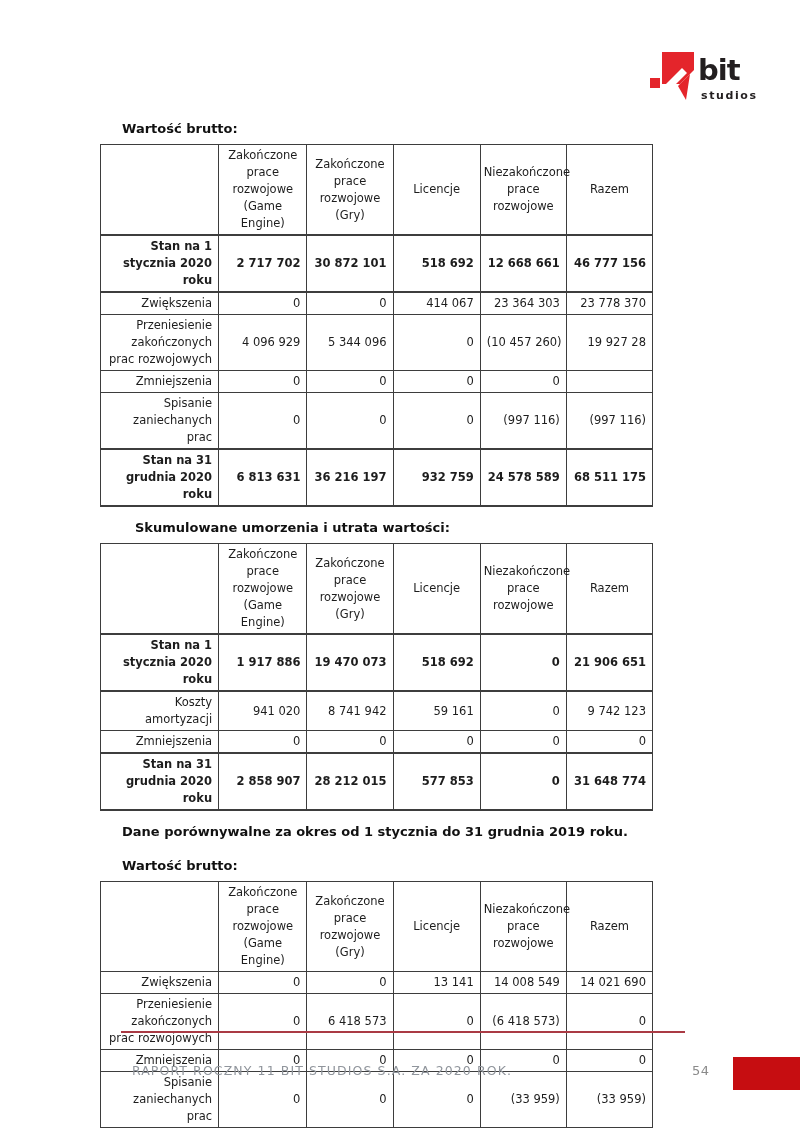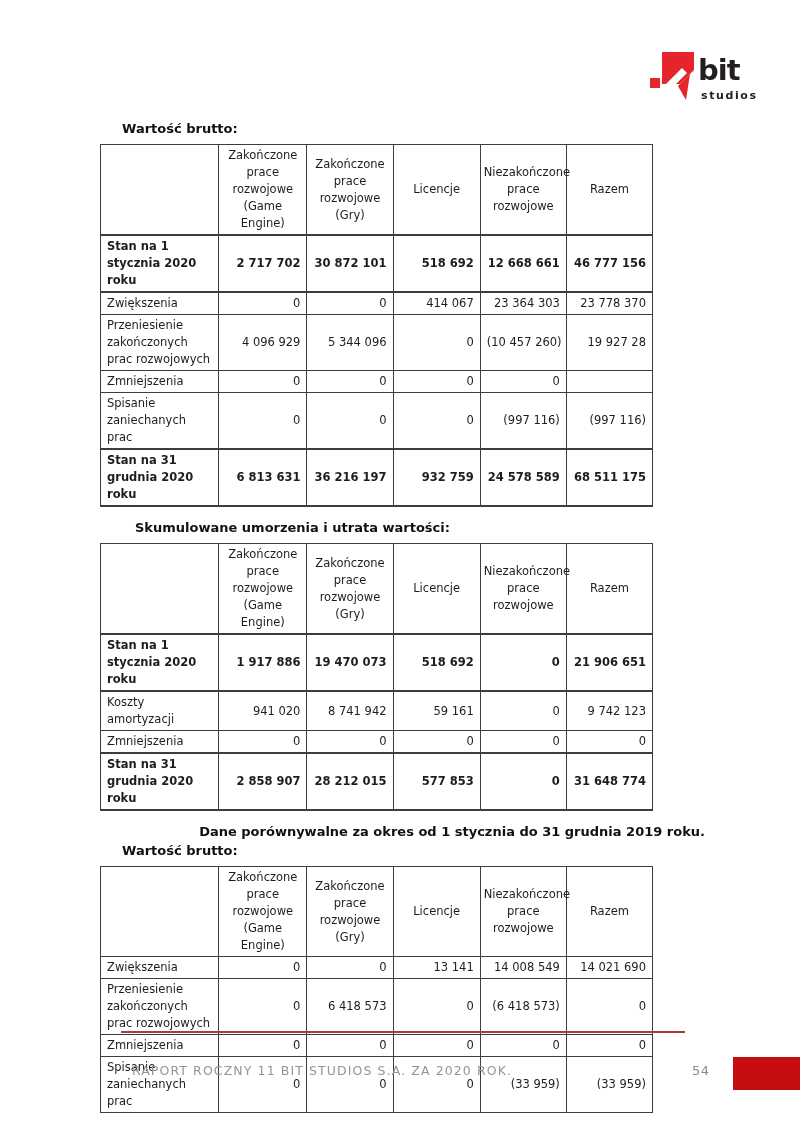--- a/index.html
+++ b/index.html
@@ -10,26 +10,26 @@
   .logo { position: absolute; left: 648px; top: 46px; width: 114px; height: 62px; }
   .logo svg { position: absolute; left: 0; top: 0; }
   .logo-bit { position: absolute; left: 50px; top: 10px; font-size: 29px; font-weight: bold; color: #231f20; letter-spacing: -1px; line-height: 1; }
   .logo-studios { position: absolute; left: 53px; top: 43px; font-size: 11px; font-weight: bold; color: #231f20; letter-spacing: 1.6px; }
 
   
   .content { position: absolute; left: 100px; top: 121px; width: 605px; }
   .heading { font-size: 13px; font-weight: bold; color: #111; line-height: 16px; margin: 0 0 7px 22px; }
   .heading.indent2 { margin-left: 35px; margin-top: 13px; }
   .heading.mt { margin-top: 13px; }
-  .heading.tight { margin-bottom: 3px; text-align: right; }
+  .heading.tight { margin-bottom: 18px; }
 
   table { border-collapse: collapse; width: 553px; table-layout: fixed; font-size: 11.5px; color: #1d1d1d; }
   th, td { border: 1px solid #3d3d3d; padding: 2px 6px; line-height: 17px; vertical-align: middle; background: #fff; }
   th { font-weight: 400; text-align: center; height: 74px; padding: 2px 3px; }
-  td.label { text-align: left; }
+  td.label { text-align: right; }
   td.num { text-align: right; white-space: nowrap; }
   tr.bold td { font-weight: 700; border-top-width: 2px; border-bottom-width: 2px; }
   col.c0 { width: 21.4%; } col.c1 { width: 16.0%; } col.c2 { width: 15.6%; }
   col.c3 { width: 15.8%; } col.c4 { width: 15.6%; } col.c5 { width: 15.6%; }
   .tbl-wrap { margin-bottom: 6px; }
 
   
   .footer-line { position: absolute; left: 121px; top: 1031px; width: 564px; height: 2px; background: #aa3a44; }
   .footer-text { position: absolute; left: 0; top: 1063px; width: 644px; text-align: center; font-size: 12.5px; letter-spacing: 1.1px; color: #90959c; }
   .page-number { position: absolute; left: 692px; top: 1063px; width: 28px; text-align: left; font-size: 13px; color: #8a8a8a; letter-spacing: 0.5px; }

